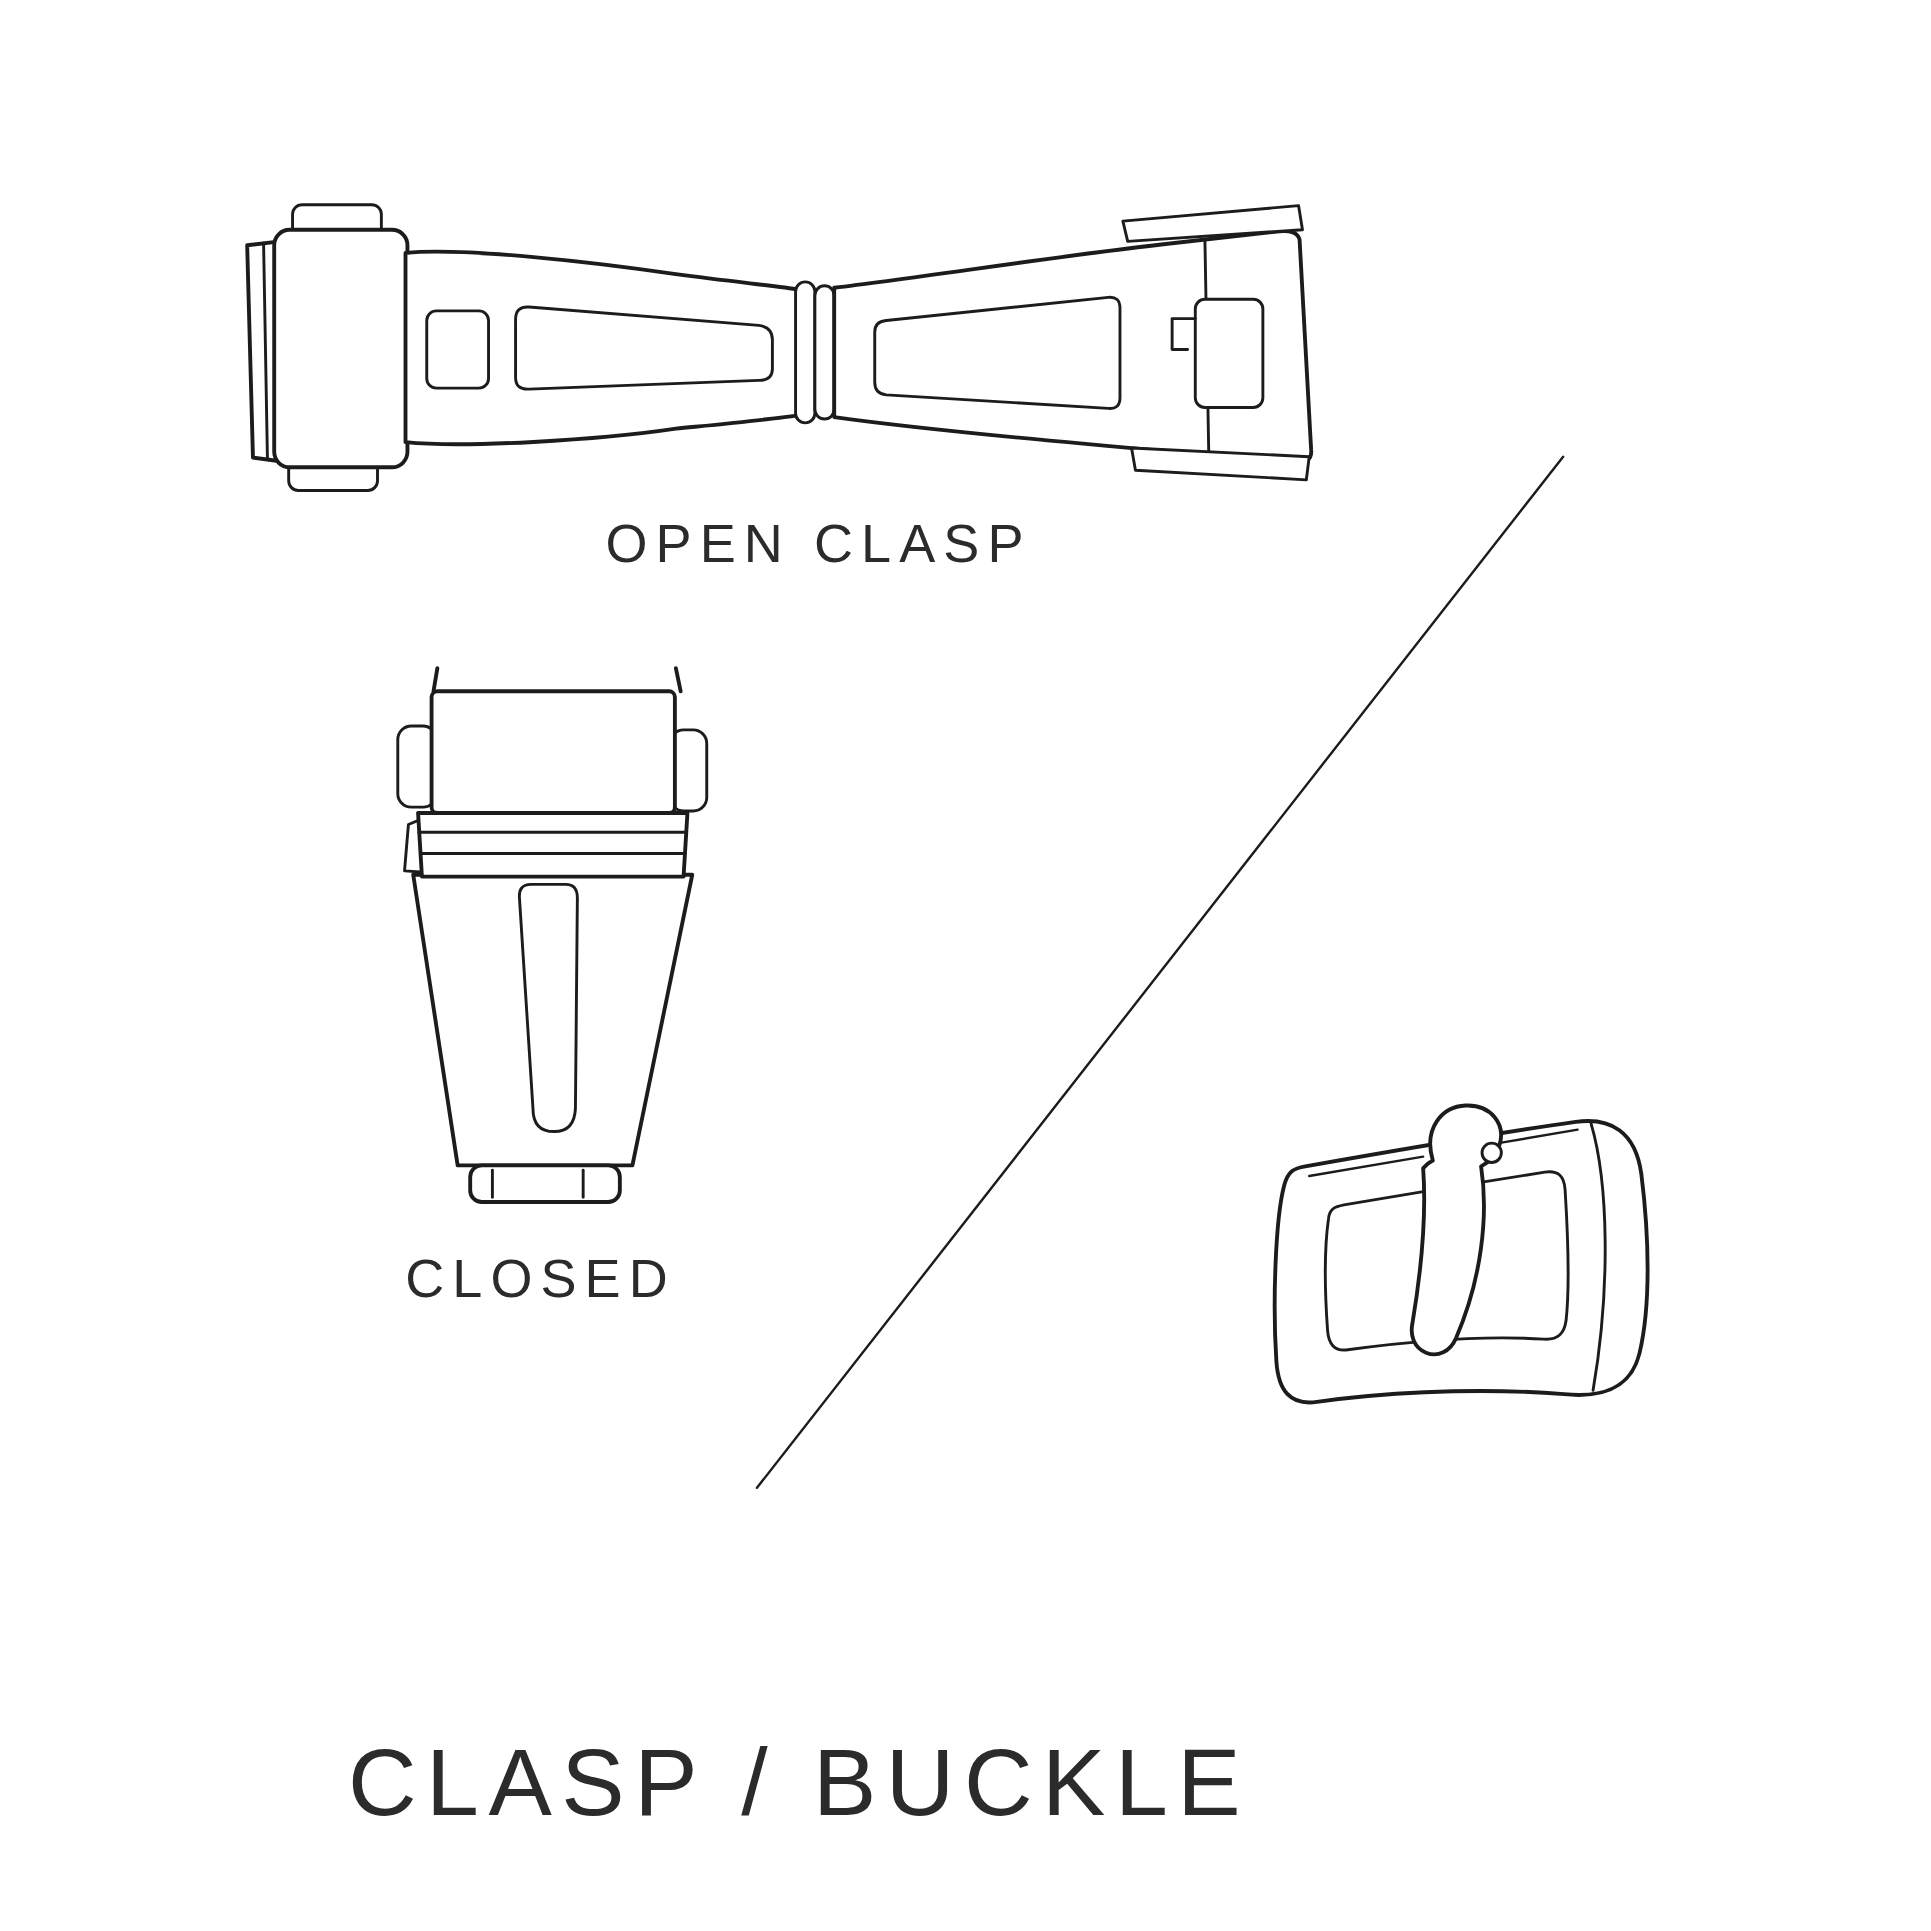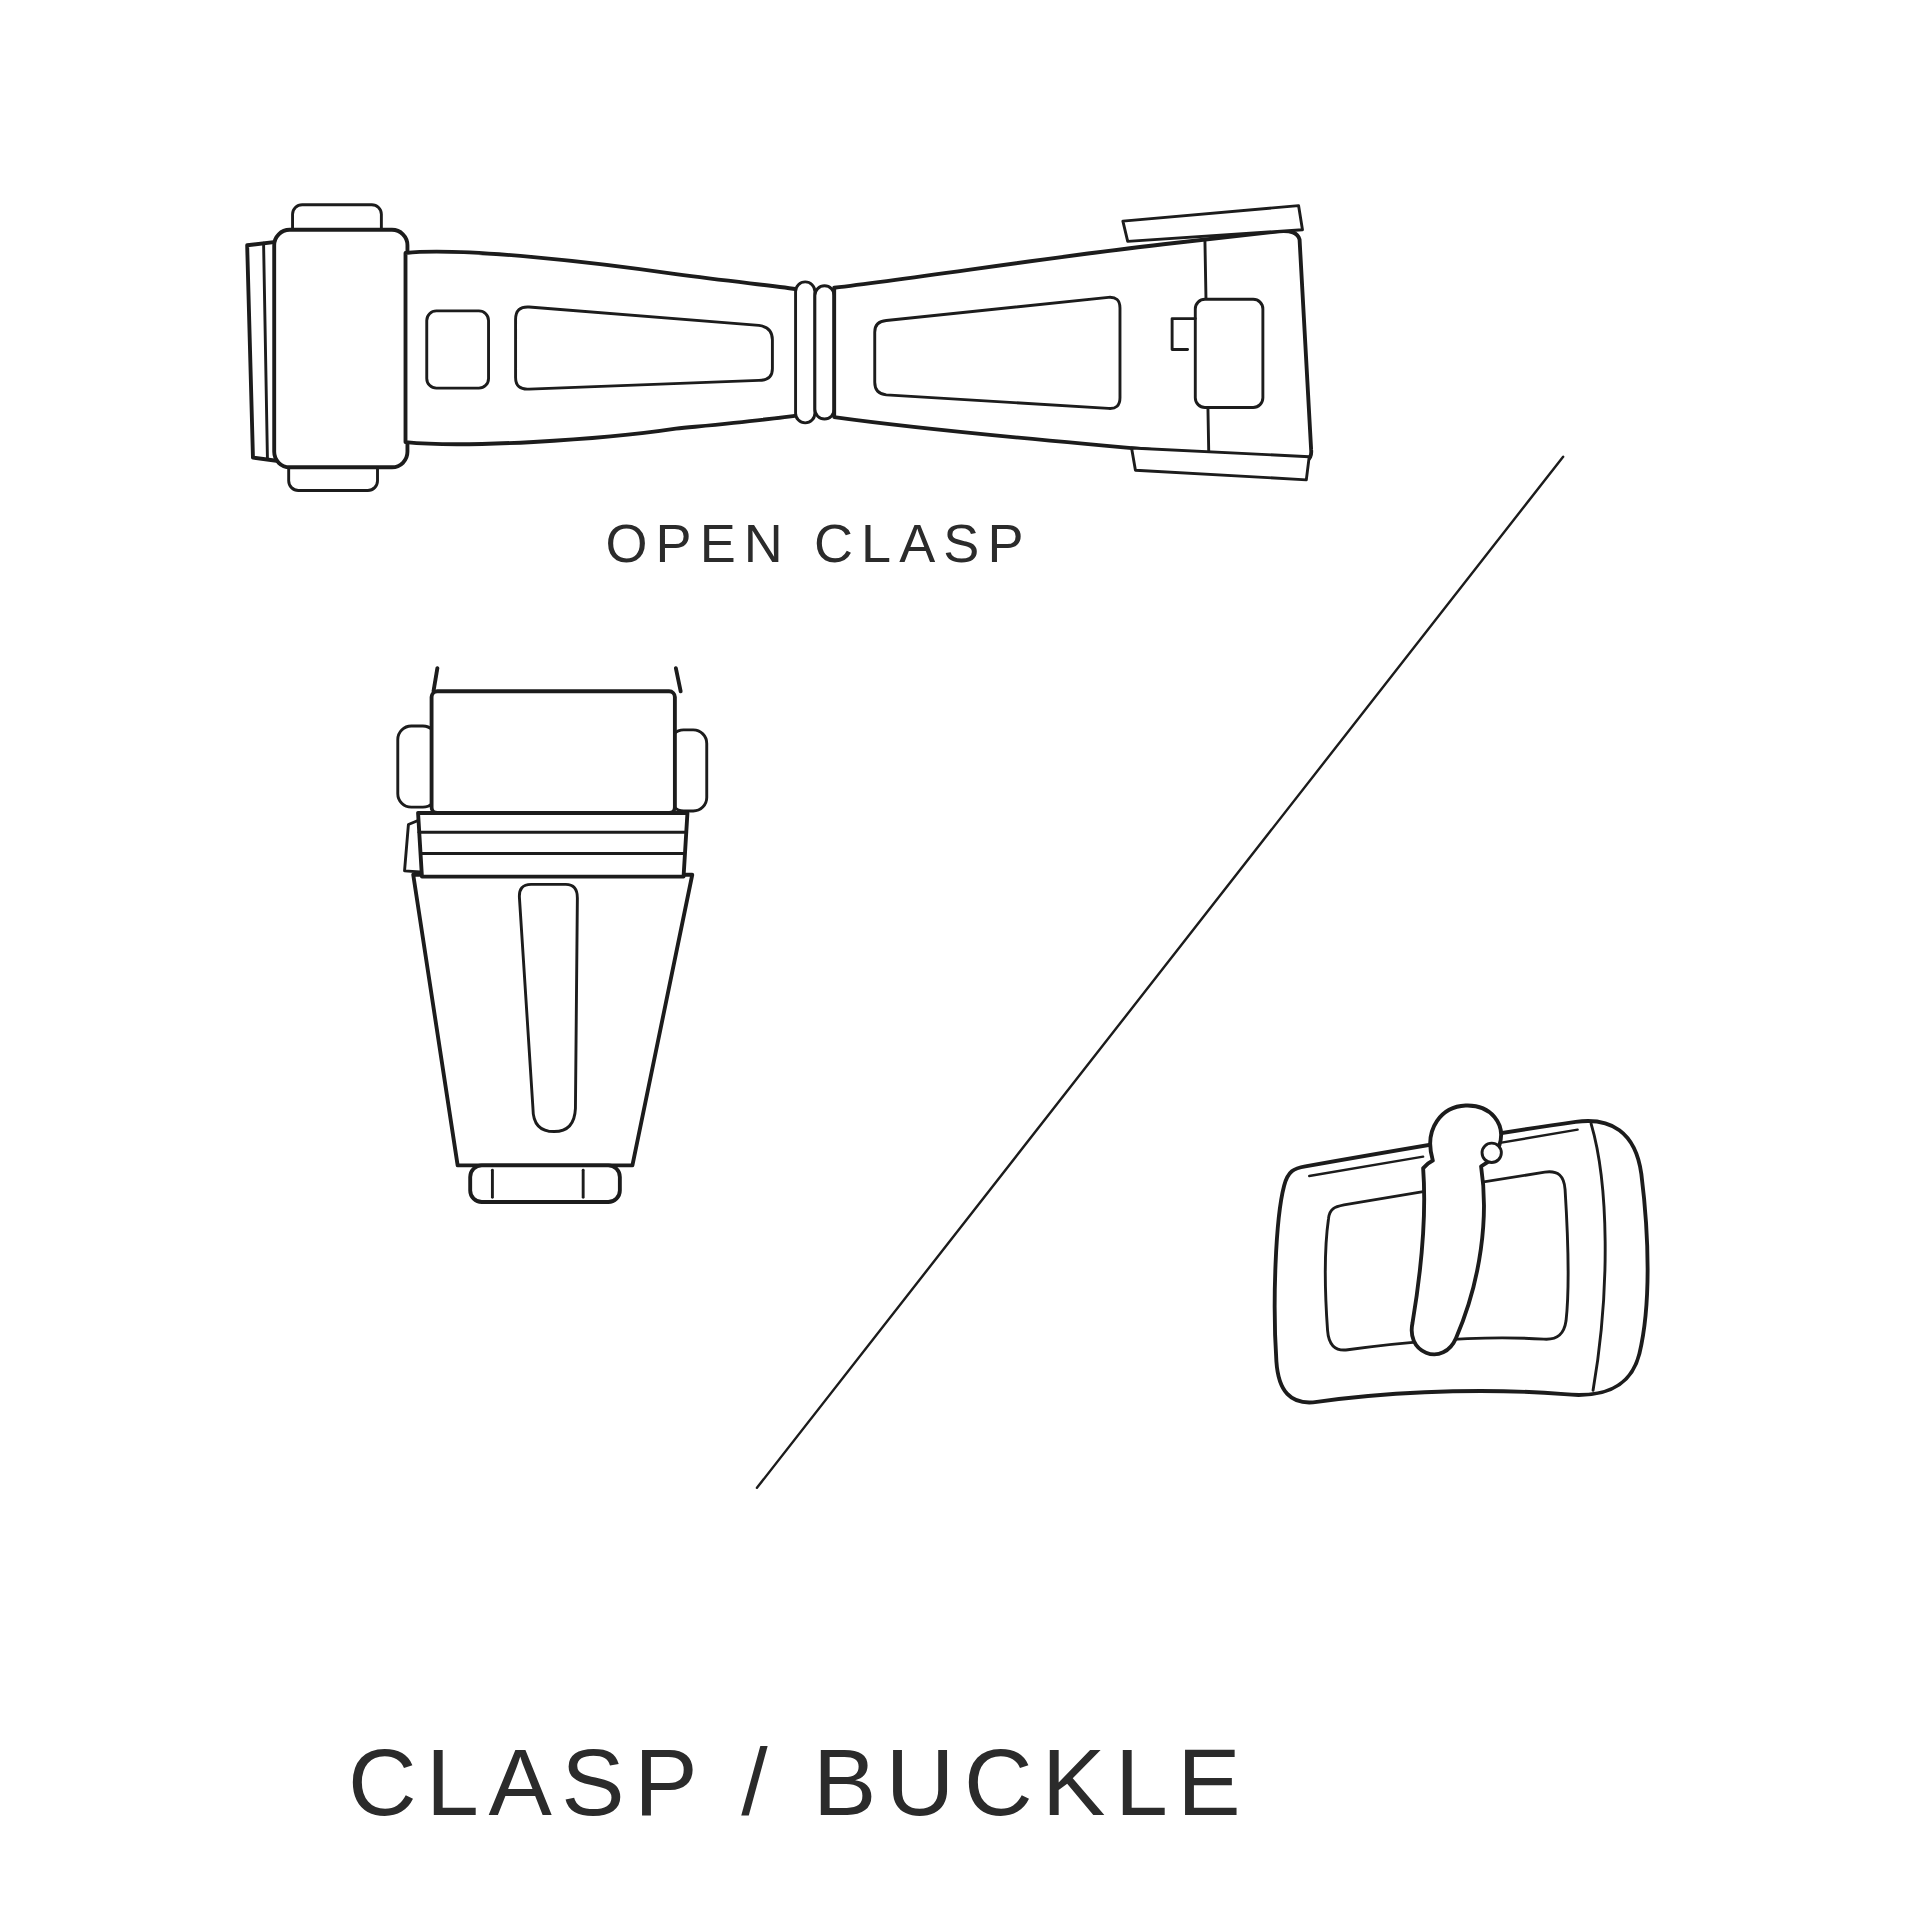--- a/index.html
+++ b/index.html
@@ -114,17 +114,18 @@
       <path class="ln hair" d="M1356,1218 L1474,1198"></path>
       <path class="ln hair" d="M1552,1184 L1634,1170"></path>
 
       <path class="fw" d="M1484,1202 C1474,1168 1494,1146 1518,1145 C1544,1144 1560,1164 1553,1186 C1550,1196 1543,1203 1534,1208 C1542,1260 1534,1326 1508,1386 C1502,1400 1489,1406 1477,1401 C1465,1396 1460,1384 1463,1370 C1473,1310 1477,1252 1474,1210 C1477,1206 1480,1204 1484,1202 Z"></path>
       <circle class="fw thin" cx="1545" cy="1194" r="10"></circle>
     </g>
   </svg>
 
   <div class="label" style="left:529px; top:512px; width:579px;">OPEN CLASP</div>
 
+  <div class="label" style="left:299px; top:1247px; width:483px;">CLOSED</div>
 
   <div class="title" style="left:348px; top:1728px; width:1255px;">CLASP / BUCKLE</div>
 
 </div>
 
 
 </body></html>

